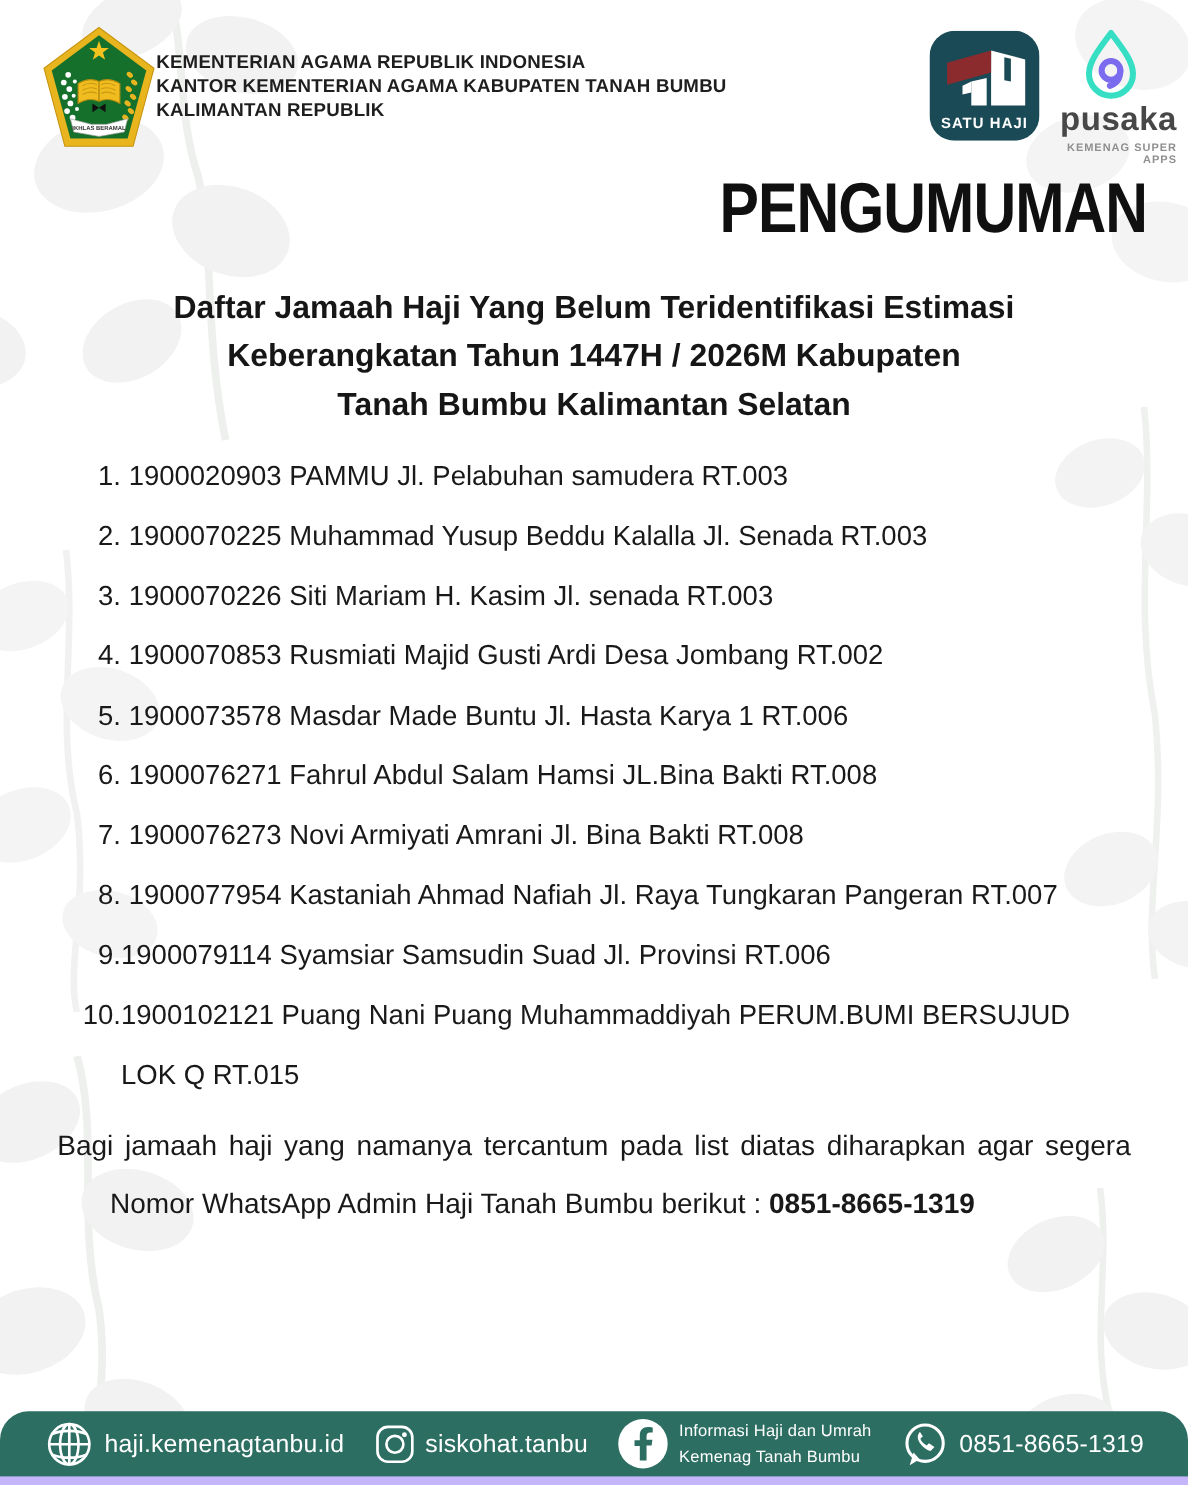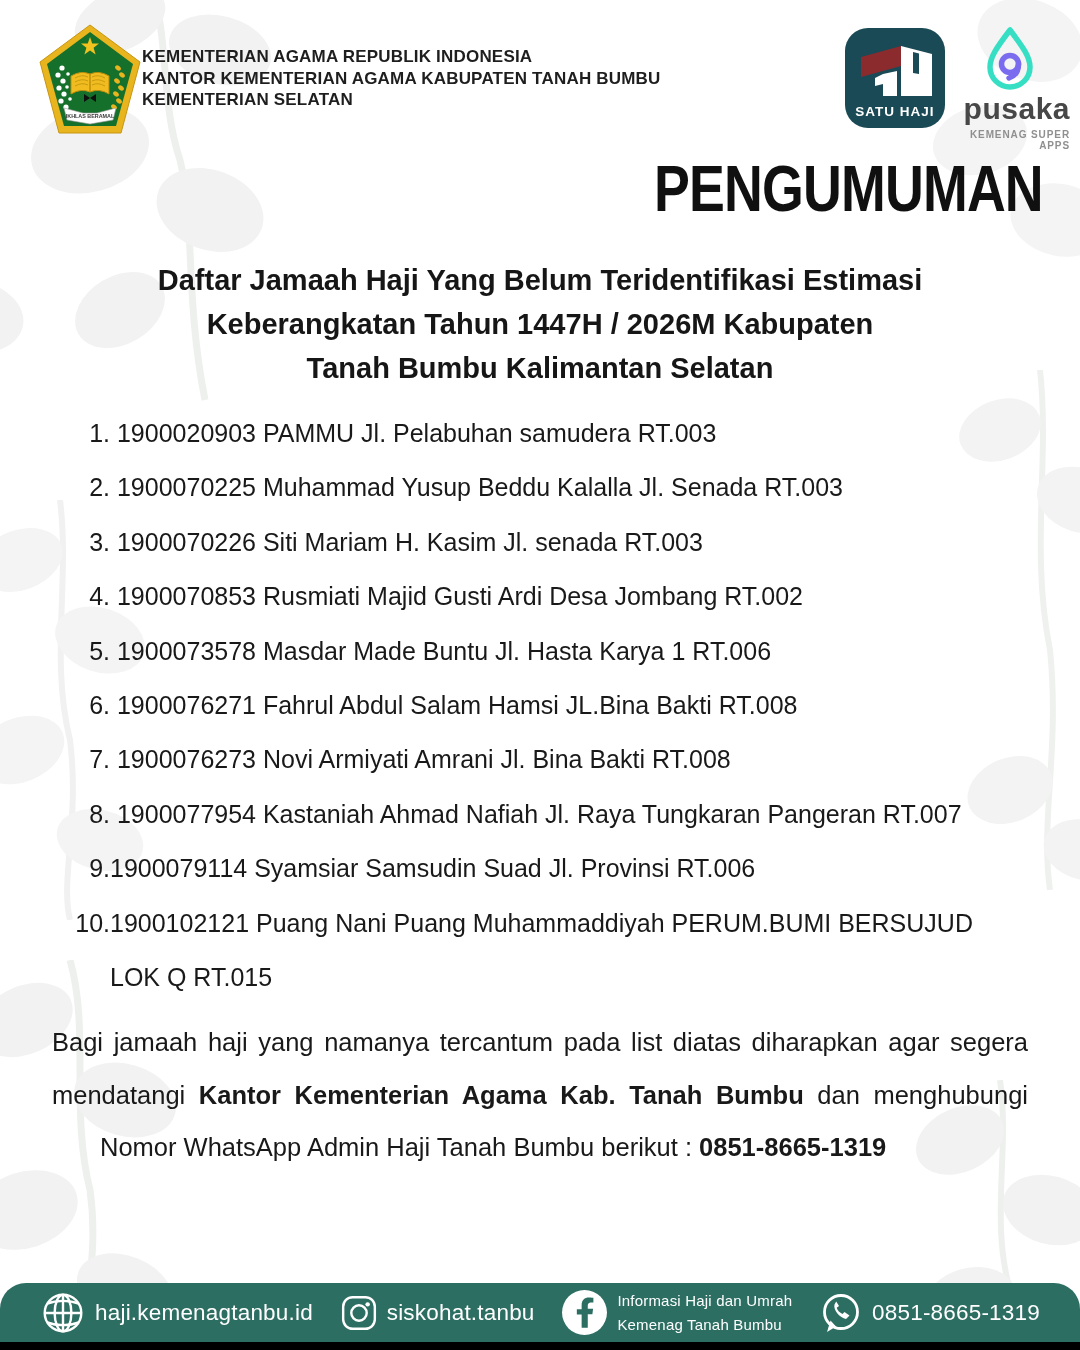--- a/index.html
+++ b/index.html
@@ -31,21 +31,21 @@
   .list .marker{width:60px;flex:0 0 60px;text-align:right;white-space:pre;}
   .list .itext{flex:1;white-space:pre-wrap;}
   
   .notice{position:absolute;left:52px;right:52px;top:1016px;z-index:2;
       font-size:25.5px;line-height:52.5px;color:#191919;}
   .jline{text-align:justify;text-align-last:justify;}
   .lline{text-align:left;margin-left:48px;}
   .notice b{font-weight:700;}
   
   .footer{position:absolute;left:0;right:0;bottom:0;height:67px;z-index:3;
-      background:#2d6e63;border-radius:26px 26px 0 0;border-bottom:8px solid #000000;
+      background:#2d6e63;border-radius:26px 26px 0 0;border-bottom:8px solid #c4b5fd;
       display:flex;align-items:center;justify-content:space-between;
       padding:12px 40px;box-sizing:border-box;color:#ffffff;}
   .fitem{display:flex;align-items:center;gap:9px;}
   .ftext{font-size:22.5px;letter-spacing:.2px;}
   .ftext2{font-size:15px;line-height:24px;letter-spacing:.2px;}
 </style>
 </head>
 <body>
 
 <div class="page">
@@ -140,21 +140,21 @@
       <polygon points="46,70 52,74 58,70 58,78 52,74 46,78" fill="#111111"></polygon>
     </g>
 
     <path d="M26,84 L45,89 L59,89 L78,84 L75,96 L52,100 L29,96 Z" fill="#ffffff" stroke="#9a9a9a" stroke-width="0.6"></path>
     <text x="52" y="94" text-anchor="middle" font-size="5.4" font-weight="bold" fill="#3a3a3a">IKHLAS BERAMAL</text>
   </svg>
 
   <div class="org">
     <div>KEMENTERIAN AGAMA REPUBLIK INDONESIA</div>
     <div>KANTOR KEMENTERIAN AGAMA KABUPATEN TANAH BUMBU</div>
-    <div>KEMENTERIAN SELATAN</div>
+    <div>KALIMANTAN REPUBLIK</div>
   </div>
 
   <svg class="satuhaji" viewBox="0 0 100 100">
     <rect x="0" y="0" width="100" height="100" rx="23" fill="#1a4a55"></rect>
 
     <polygon points="56,18 87,26 87,68 56,68" fill="#ffffff"></polygon>
     <polygon points="68,24 74,25.5 74,46 68,45" fill="#1a4a55"></polygon>
 
     <polygon points="16,29 56,18 56,38 16,49" fill="#8c2b2e"></polygon>
 
@@ -222,21 +222,20 @@
       </div>
       <div class="row">
         <span class="marker">10.</span>
         <span class="itext">1900102121 Puang Nani Puang Muhammaddiyah PERUM.BUMI BERSUJUD
 LOK Q RT.015</span>
       </div>
     </div>
 
   <div class="notice">
     <div class="jline">Bagi jamaah haji yang namanya tercantum pada list diatas diharapkan agar segera</div>
-    <div class="jline"><span>mendatangi </span><b>Kantor Kementerian Agama Kab. Tanah Bumbu</b><span> dan menghubungi</span></div>
     <div class="lline"><span>Nomor WhatsApp Admin Haji Tanah Bumbu berikut : </span><b>0851-8665-1319</b></div>
   </div>
 
   <div class="footer">
     <div class="fitem">
       <svg width="46" height="46" viewBox="0 0 44 44">
         <g fill="none" stroke="#ffffff" stroke-width="2.3">
           <circle cx="22" cy="22" r="17.5"></circle>
           <ellipse cx="22" cy="22" rx="8" ry="17.5"></ellipse>
           <line x1="22" y1="4.5" x2="22" y2="39.5"></line>

